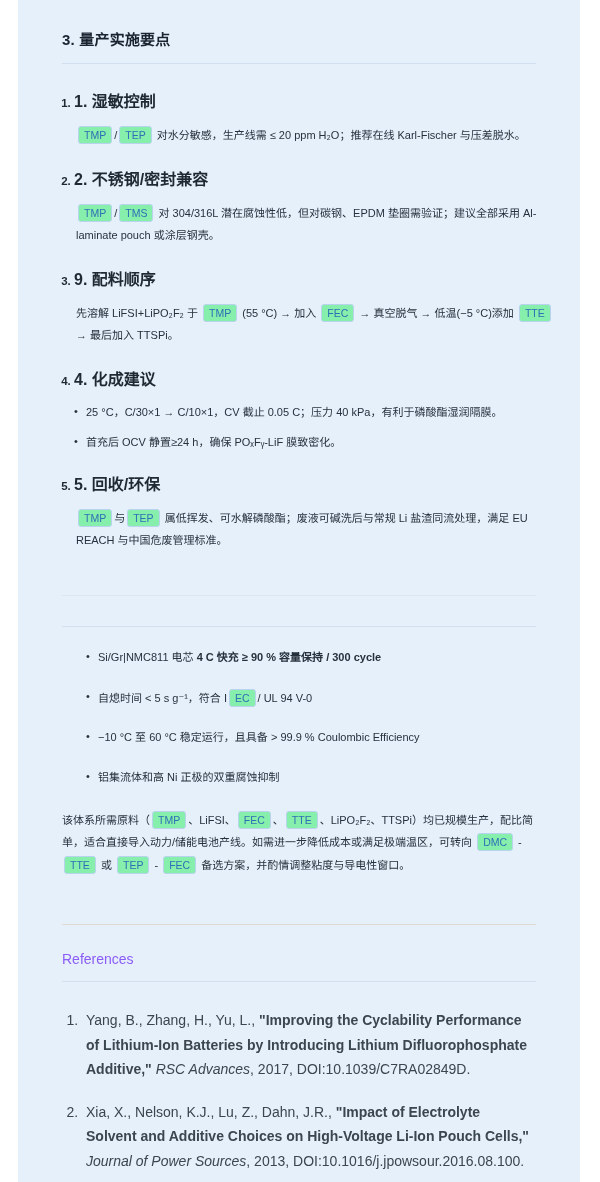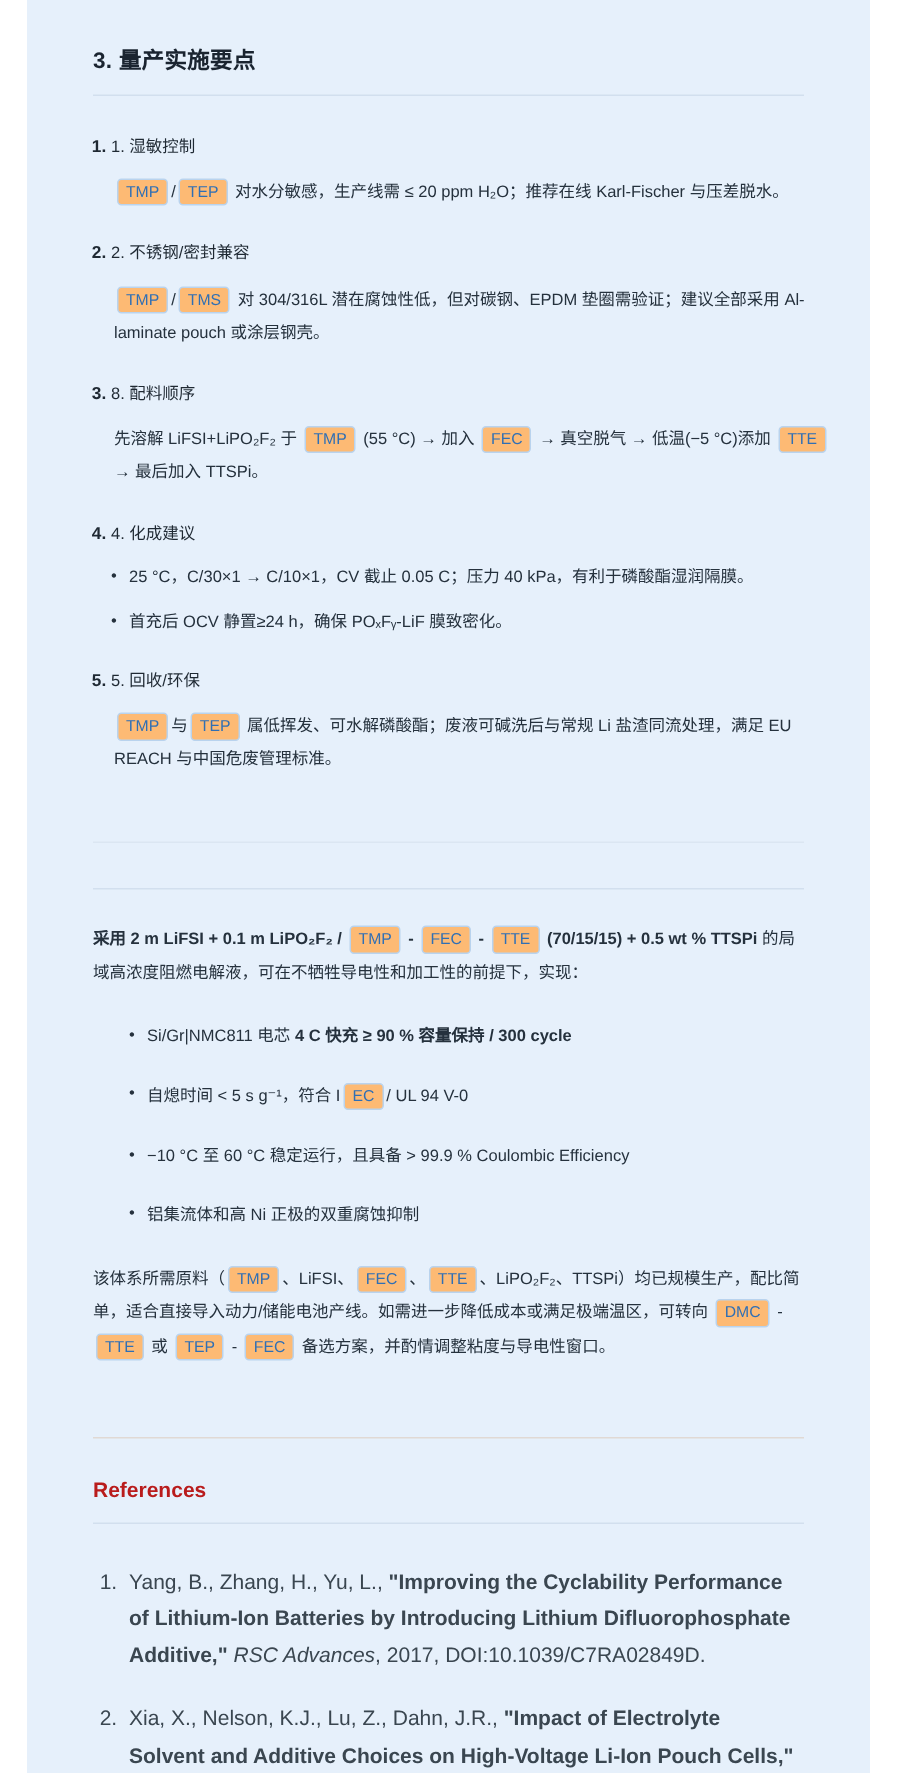--- a/index.html
+++ b/index.html
@@ -56,22 +56,22 @@
   ol.steps > li {
     margin: 0 0 22px 0;
     padding: 0;
     font-size: 11.5px;
     font-weight: bold;
     color: #1f2933;
     line-height: 1.5;
   }
   ol.steps > li:last-child { margin-bottom: 4px; }
   .step-head {
-    font-size: 11px;
-    font-weight: normal;
+    font-size: 16px;
+    font-weight: bold;
     color: #1f2933;
     margin-top: 45px;
   }
   .step-body {
     font-weight: normal;
     font-size: 11px;
     line-height: 2.0;
     color: #25313d;
     margin-top: 10px;
     padding-left: 2px;
@@ -94,21 +94,21 @@
   ul.sub > li::before {
     content: "\2022";
     position: absolute;
     left: 0;
     top: -1px;
     color: #25313d;
     font-size: 11px;
   }
   .chip {
     display: inline-block;
-    background: #fdba74;
+    background: #86efac;
     border: 1px solid #b9d3ee;
     border-radius: 3px;
     color: #2f6fb5;
     font-size: 10.5px;
     font-weight: normal;
     line-height: 1.15;
     padding: 2px 5px;
     margin: 0 2px;
     vertical-align: baseline;
     white-space: nowrap;
@@ -137,22 +137,22 @@
   ul.summary > li::before {
     content: "\2022";
     position: absolute;
     left: 0;
     top: -1px;
   }
   .b { font-weight: bold; margin-top: 46px; }
   .i { font-style: italic; }
   h2.refs-title {
     font-size: 14px;
-    font-weight: bold;
-    color: #b91c1c;
+    font-weight: normal;
+    color: #8b5cf6;
     margin: 0 0 0 22px;
   }
   ol.reflist {
     margin: 26px 0 0 0;
     padding: 0 26px 0 42px;
     list-style: decimal;
   }
   ol.reflist > li {
     font-size: 14px;
     line-height: 1.75;
@@ -186,21 +186,21 @@
 
       <li>
         <span class="step-head">2. 不锈钢/密封兼容</span>
         <div class="step-body">
           <span class="chip">TMP</span><span>/</span><span class="chip">TMS</span>
           <span>对 304/316L 潜在腐蚀性低，但对碳钢、EPDM 垫圈需验证；建议全部采用 Al-laminate pouch 或涂层钢壳。</span>
         </div>
       </li>
 
       <li>
-        <span class="step-head">8. 配料顺序</span>
+        <span class="step-head">9. 配料顺序</span>
         <div class="step-body">
           <span>先溶解 LiFSI+LiPO₂F₂ 于 </span><span class="chip">TMP</span>
           <span>(55 °C) → 加入 </span><span class="chip">FEC</span>
           <span>→ 真空脱气 → 低温(−5 °C)添加 </span><span class="chip">TTE</span>
           <span>→ 最后加入 TTSPi。</span>
         </div>
       </li>
 
       <li>
         <span class="step-head">4. 化成建议</span>
@@ -219,23 +219,20 @@
       </li>
 
     </ol>
 
     <div class="spacer-md"></div>
     <div class="rule soft"></div>
     <div class="spacer-sm"></div>
 
     <div class="rule"></div>
 
-    <p class="para bold-lead">
-      <span>采用 2 m LiFSI + 0.1 m LiPO₂F₂ / </span><span class="chip">TMP</span><span> - </span><span class="chip">FEC</span><span> - </span><span class="chip">TTE</span><span> (70/15/15) + 0.5 wt % TTSPi </span><span class="normal">的局域高浓度阻燃电解液，可在不牺牲导电性和加工性的前提下，实现：</span>
-    </p>
 
     <ul class="summary">
       <li>
         <span>Si/Gr|NMC811 电芯 </span><span class="b">4 C 快充 ≥ 90 % 容量保持 / 300 cycle</span>
       </li>
       <li>
         <span>自熄时间 &lt; 5 s g⁻¹，符合 I</span><span class="chip">EC</span><span>/ UL 94 V-0</span>
       </li>
       <li>
         <span>−10 °C 至 60 °C 稳定运行，且具备 &gt; 99.9 % Coulombic Efficiency</span>

